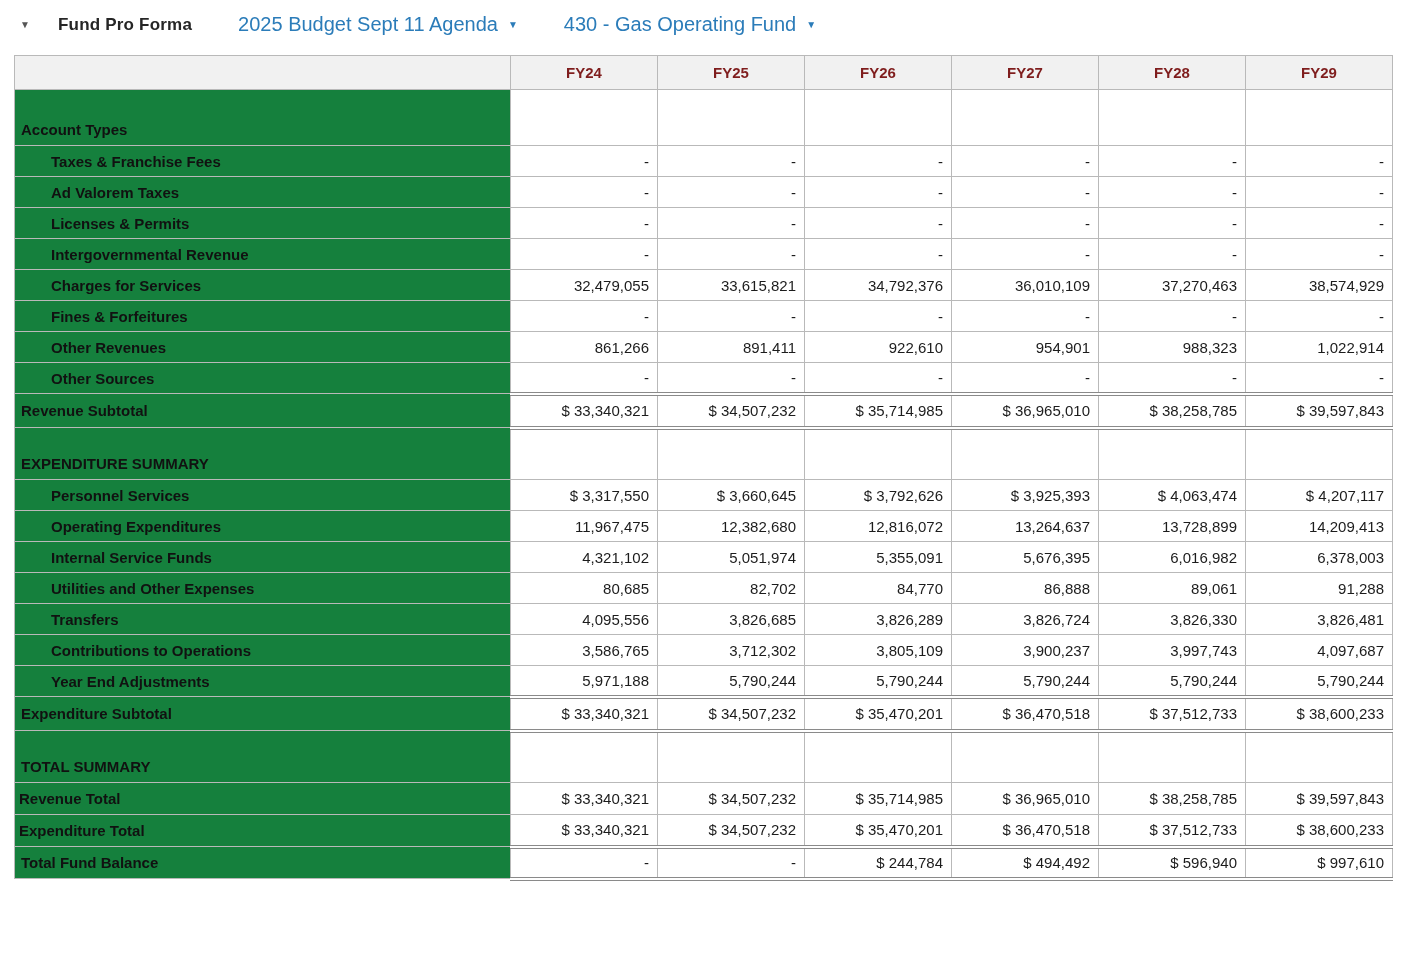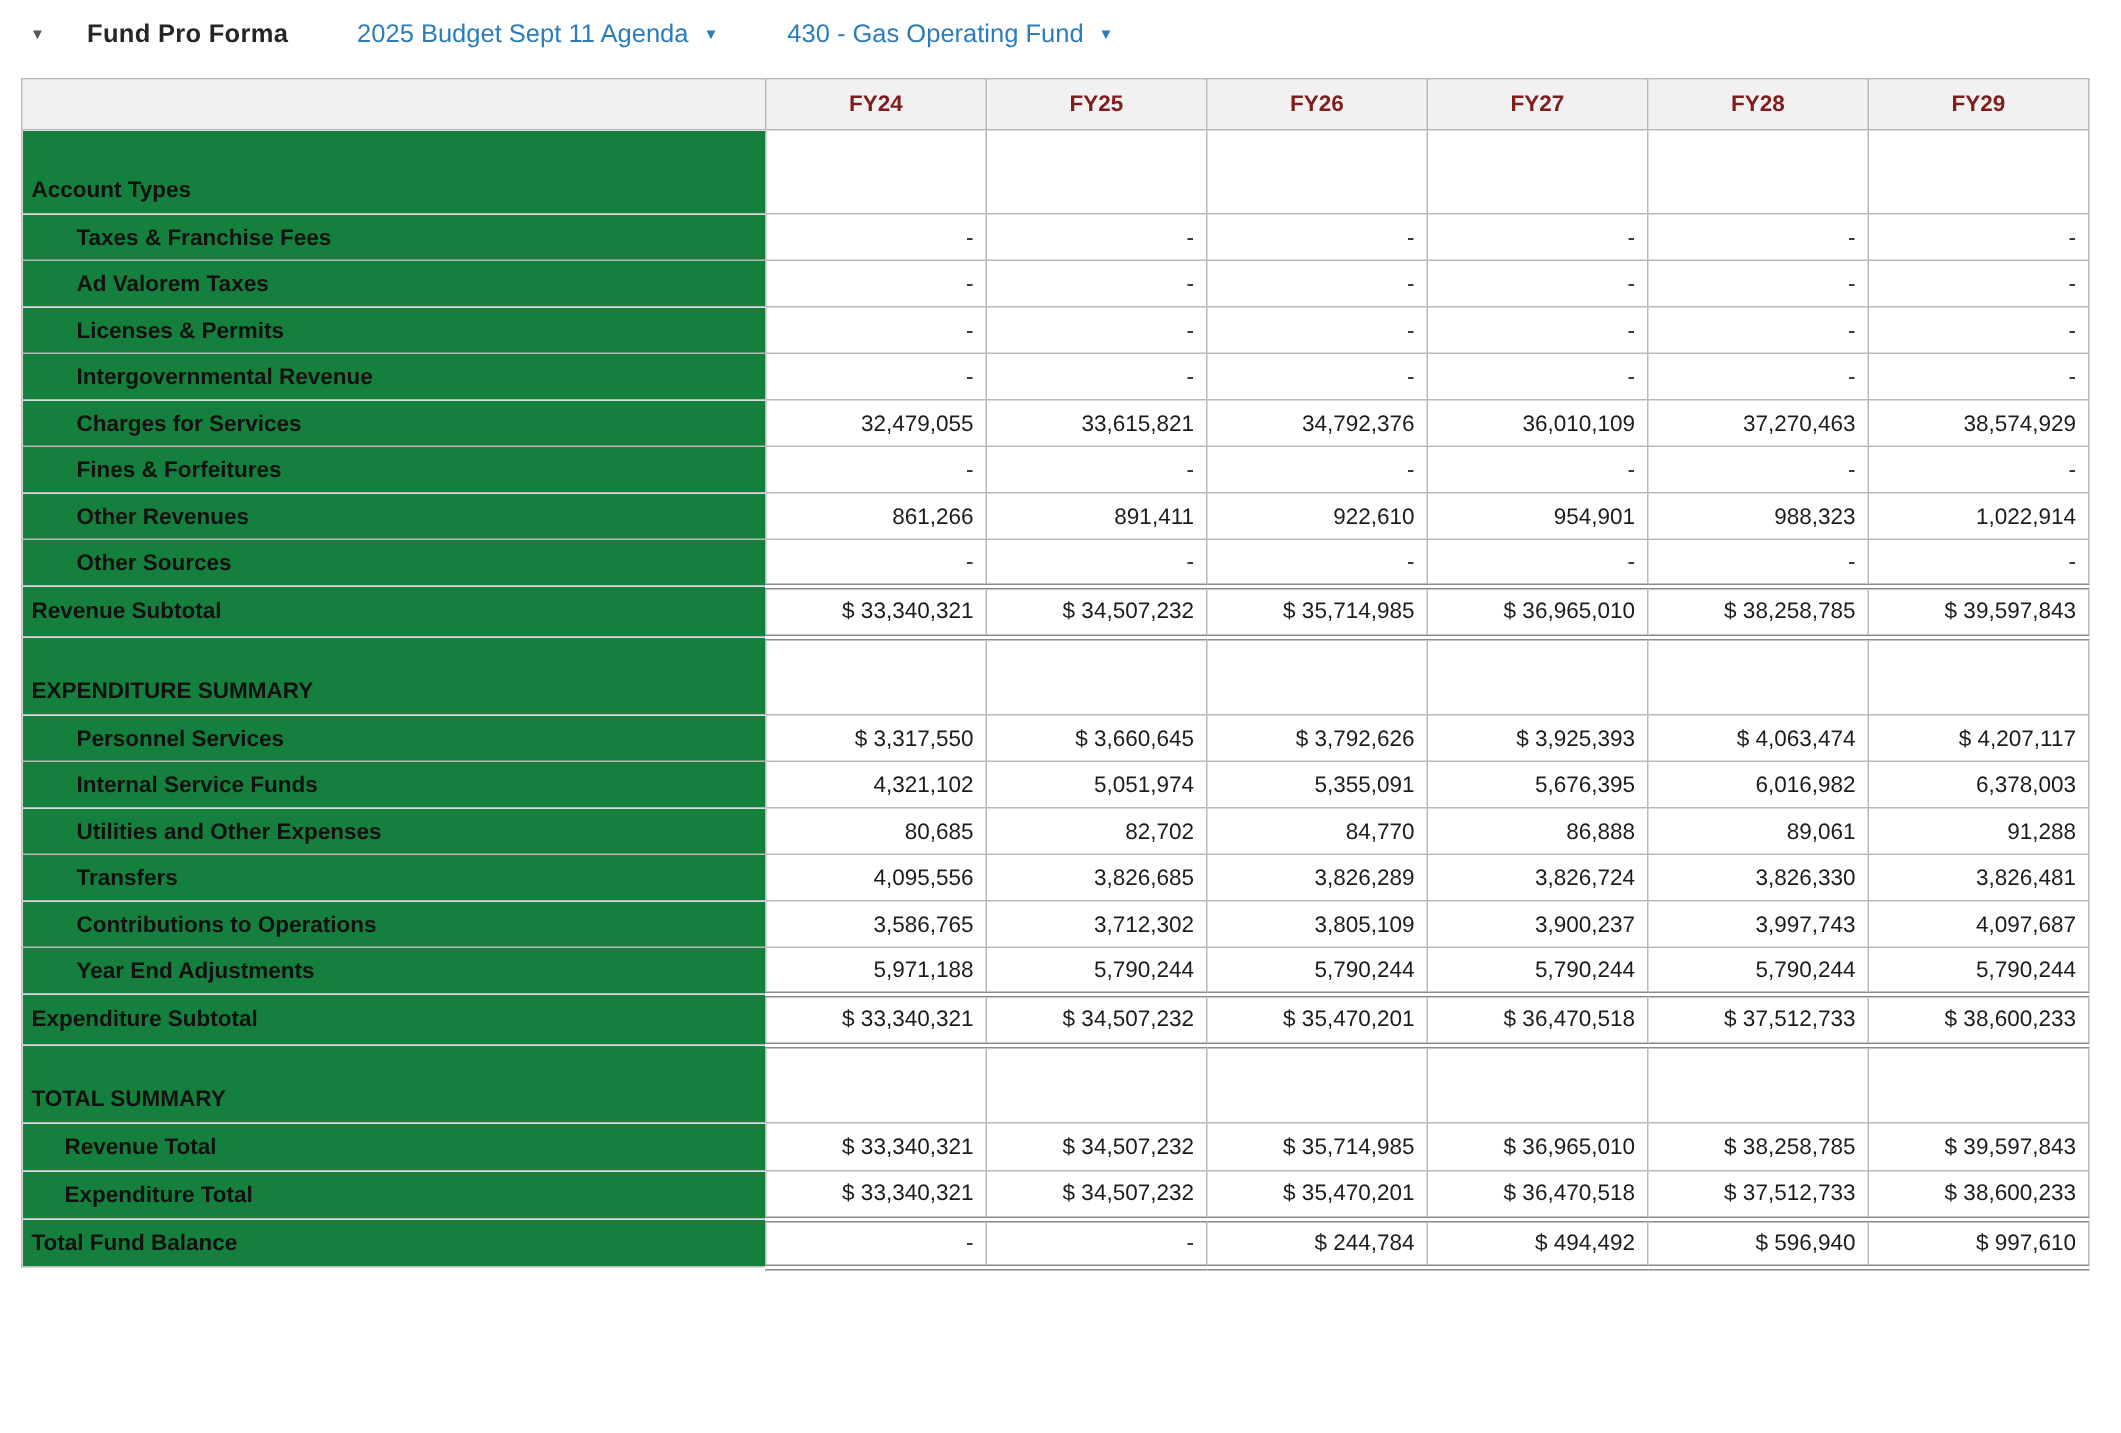--- a/index.html
+++ b/index.html
@@ -2,39 +2,39 @@
 <html><head>
 <meta charset="utf-8">
 <style>
   html,body{margin:0;padding:0;background:#ffffff;}
   body{font-family:"Liberation Sans", sans-serif; color:#1c1c1c; width:1414px; height:955px; overflow:hidden;}
 
   
   .toolbar{display:flex; align-items:center; padding:13px 0 9px 20px;}
   .collapse-caret{font-size:10px; color:#555; cursor:pointer; width:14px;}
   .page-title{font-size:17px; font-weight:bold; color:#262626; margin-left:24px; letter-spacing:.2px;}
-  .dd-link{font-size:17px; color:#2b7cb9; margin-left:46px; cursor:pointer; white-space:nowrap;}
+  .dd-link{font-size:20px; color:#2b7cb9; margin-left:46px; cursor:pointer; white-space:nowrap;}
   .dd-caret{font-size:10px; color:#2b7cb9; margin-left:10px; cursor:pointer;}
 
   
   table.proforma{border-collapse:collapse; table-layout:fixed; width:1378px; margin:10px 0 0 14px;}
   .proforma th, .proforma td{border:1px solid #b9b9b9; font-size:15px; overflow:hidden; white-space:nowrap;}
   .proforma th{background:#f1f1f1; font-weight:bold; color:#7f1d1d; height:33px; text-align:center; padding:0;}
   td.lbl{background:#15803d; font-weight:bold; color:#111; text-align:left; padding:0 4px 0 6px;}
   td.num{background:#ffffff; text-align:right; padding:0 8px 0 4px; color:#1c1c1c;}
 
   tr.row-acct{height:56px;}
   tr.row-section{height:52px;}
   tr.row-detail{height:31px;}
   tr.row-subtotal{height:34px;}
   tr.row-total, tr.row-total-end, tr.row-balance{height:32px;}
 
   tr.row-acct td.lbl, tr.row-section td.lbl{vertical-align:bottom; padding-bottom:7px;}
   tr.row-detail td.lbl{padding-left:36px;}
-  tr.row-total td.lbl, tr.row-total-end td.lbl{padding-left:28px;}
+  tr.row-total td.lbl, tr.row-total-end td.lbl{padding-left:4px;}
 
   tr.row-subtotal td.num{border-top:4px double #8a8a8a; border-bottom:4px double #8a8a8a;}
   tr.row-total-end td.num{border-bottom:4px double #8a8a8a;}
   tr.row-balance td.num{border-bottom:4px double #8a8a8a;}
 </style>
 </head>
 <body>
 
 <div class="toolbar">
   <span class="collapse-caret">▼</span>
@@ -169,20 +169,29 @@
       <tr class="row-detail">
         <td class="lbl">Personnel Services</td>
         <td class="num">$ 3,317,550</td>
         <td class="num">$ 3,660,645</td>
         <td class="num">$ 3,792,626</td>
         <td class="num">$ 3,925,393</td>
         <td class="num">$ 4,063,474</td>
         <td class="num">$ 4,207,117</td>
       </tr>
       <tr class="row-detail">
+        <td class="lbl">Operating Expenditures</td>
+        <td class="num">11,967,475</td>
+        <td class="num">12,382,680</td>
+        <td class="num">12,816,072</td>
+        <td class="num">13,264,637</td>
+        <td class="num">13,728,899</td>
+        <td class="num">14,209,413</td>
+      </tr>
+      <tr class="row-detail">
         <td class="lbl">Internal Service Funds</td>
         <td class="num">4,321,102</td>
         <td class="num">5,051,974</td>
         <td class="num">5,355,091</td>
         <td class="num">5,676,395</td>
         <td class="num">6,016,982</td>
         <td class="num">6,378,003</td>
       </tr>
       <tr class="row-detail">
         <td class="lbl">Utilities and Other Expenses</td>

